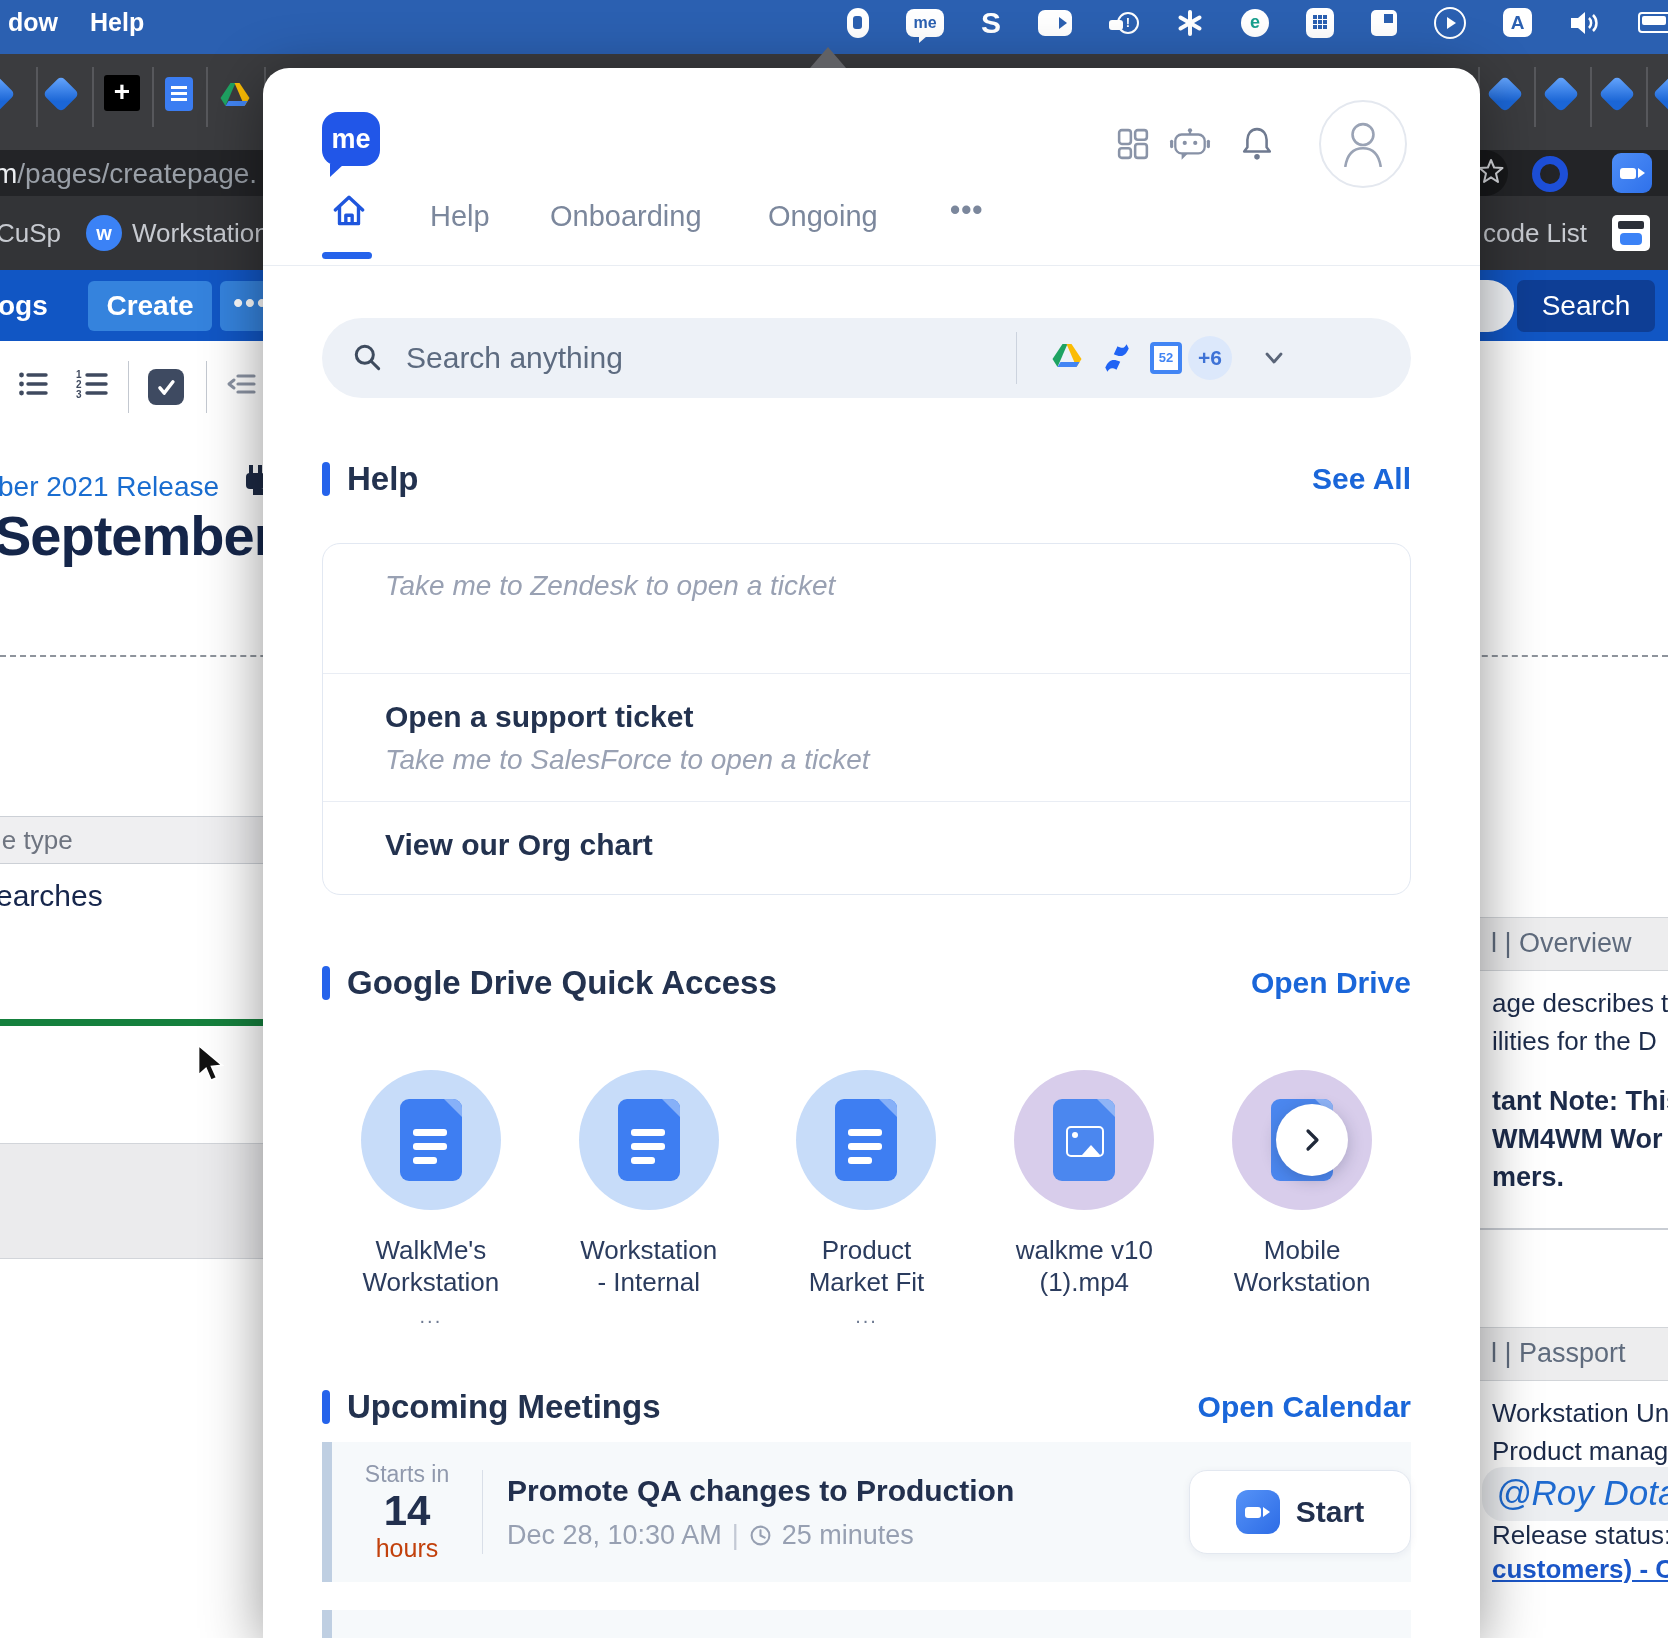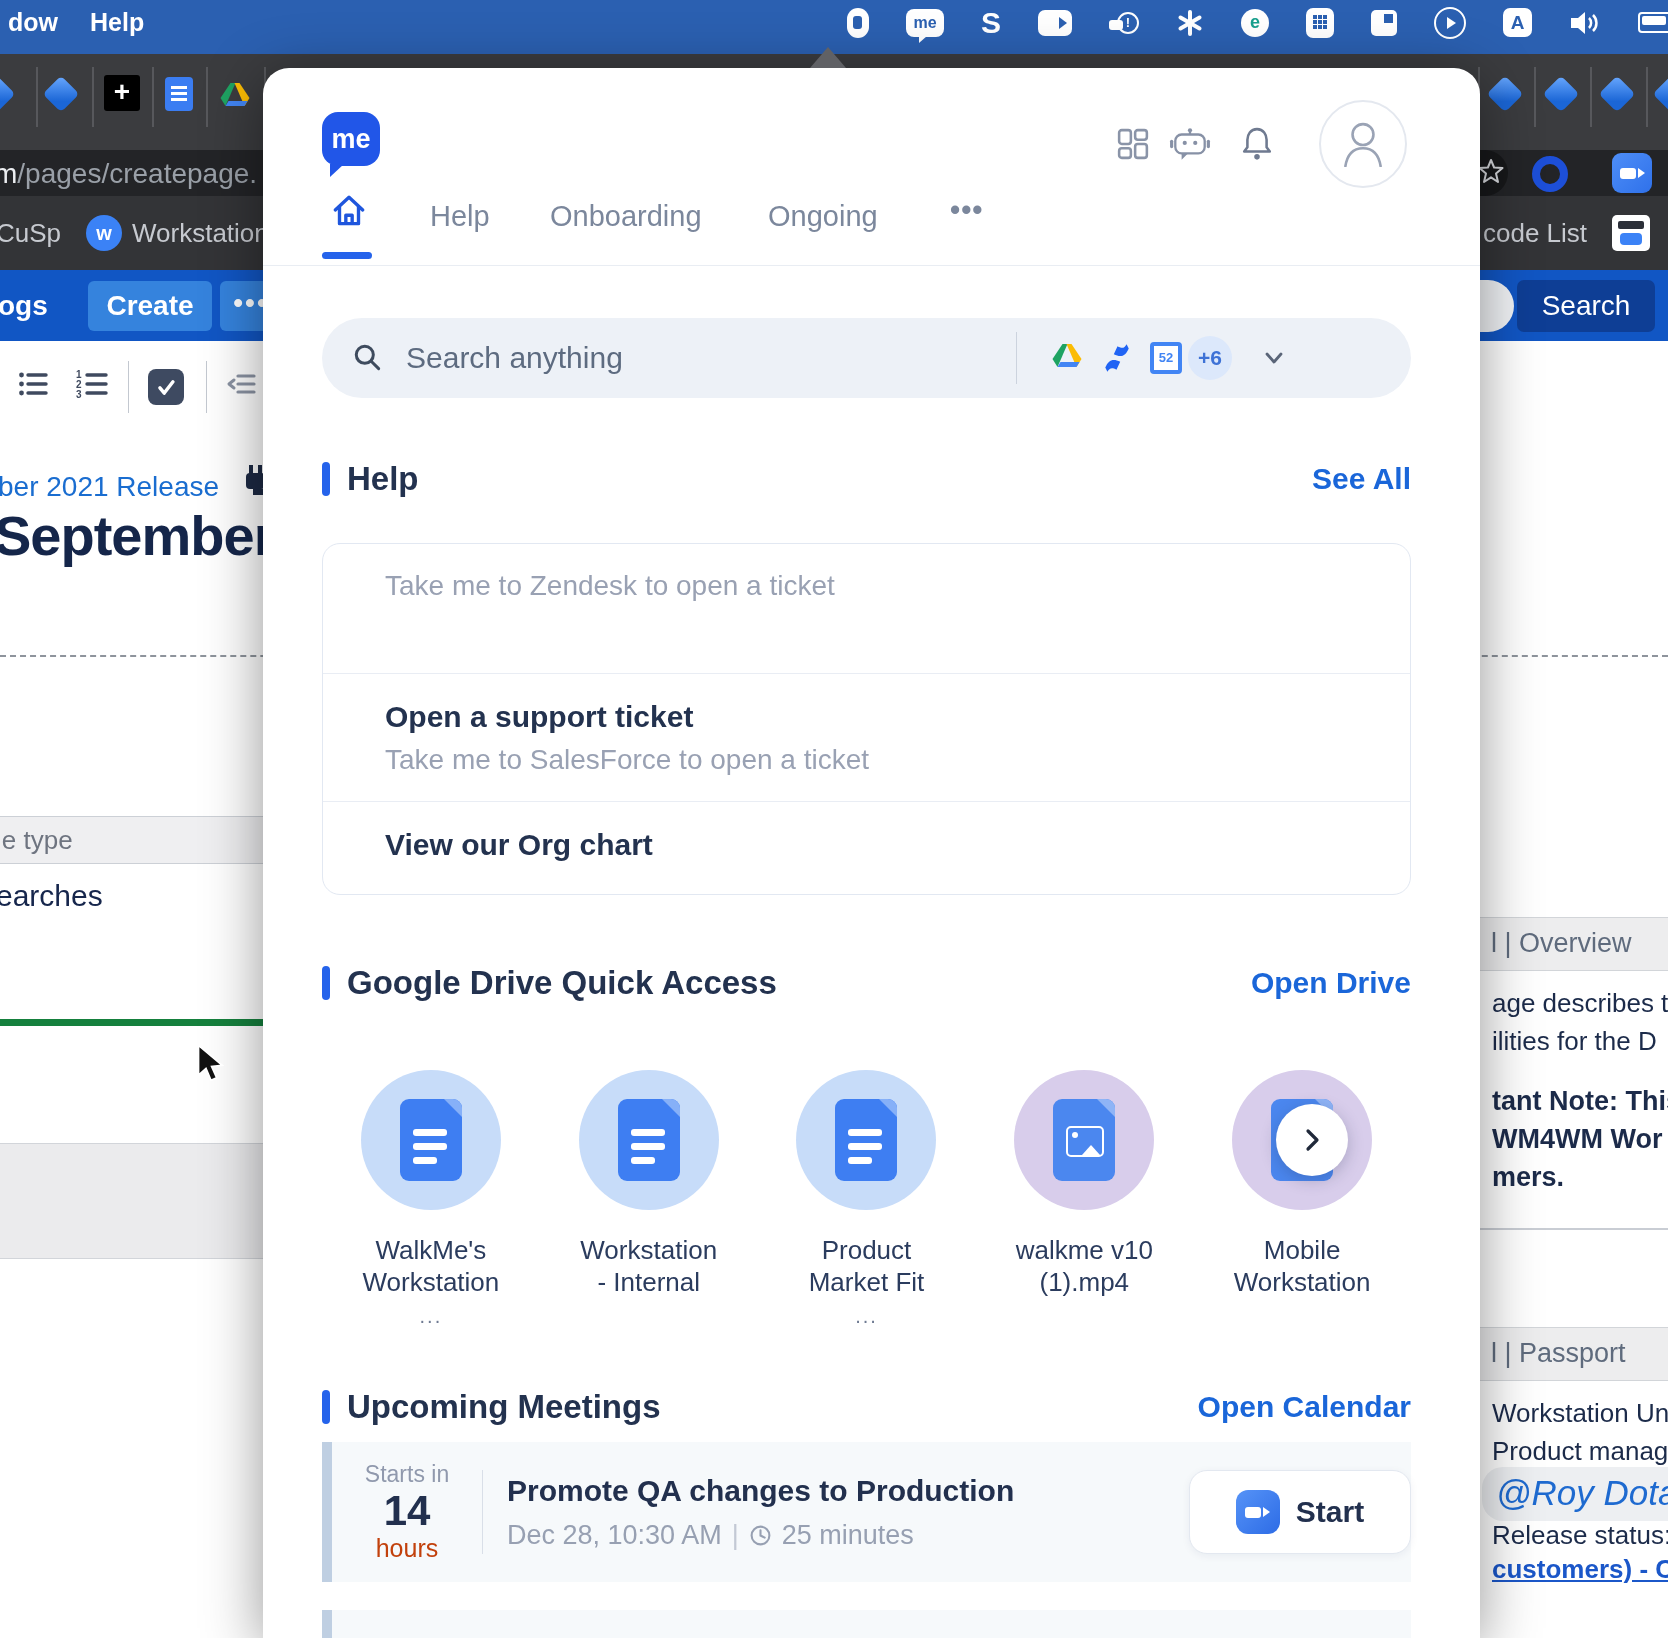--- a/index.html
+++ b/index.html
@@ -130,21 +130,21 @@
 
   .sec-head{position:absolute;left:59px;width:1089px;display:flex;align-items:center;}
   .sec-bar{width:8px;height:34px;border-radius:4px;background:#2563eb;margin-right:17px;}
   .sec-title{font-size:33px;font-weight:700;color:#23324f;}
   .sec-action{margin-left:auto;font-size:30px;font-weight:700;color:#1a66d9;cursor:pointer;}
 
   #help-card{left:59px;top:475px;width:1089px;height:352px;border:1.5px solid #e2e8f2;border-radius:18px;box-sizing:border-box;}
   .help-row{padding:26px 0 0 62px;box-sizing:border-box;}
   .help-row.b{border-top:1.5px solid #e9edf4;}
   .help-title{font-size:30px;font-weight:700;color:#23324f;margin-bottom:10px;}
-  .help-sub{font-size:28px;color:#99a1b3;}
+  .help-sub{font-size:28px;color:#99a1b3;font-style:italic;}
 
   #drive-grid{left:59px;top:1002px;width:1089px;display:grid;grid-template-columns:repeat(5,1fr);}
   .d-item{display:flex;flex-direction:column;align-items:center;position:relative;cursor:pointer;}
   .d-circle{width:140px;height:140px;border-radius:50%;display:flex;align-items:center;justify-content:center;position:relative;}
   .c-blue{background:#c7dcf9;}
   .c-purple{background:#d8cdeb;}
   .gdoc{width:62px;height:82px;background:#3e7ef2;border-radius:9px;position:relative;}
   .gdoc::before{content:"";position:absolute;top:0;right:0;border-top:18px solid #86b0f8;border-left:18px solid transparent;border-top-right-radius:9px;}
   .gdoc i{position:absolute;left:13px;top:30px;width:34px;height:7px;background:#fff;border-radius:3px;box-shadow:0 14px 0 #fff;}
   .gdoc u{position:absolute;left:13px;top:58px;width:24px;height:7px;background:#fff;border-radius:3px;}

